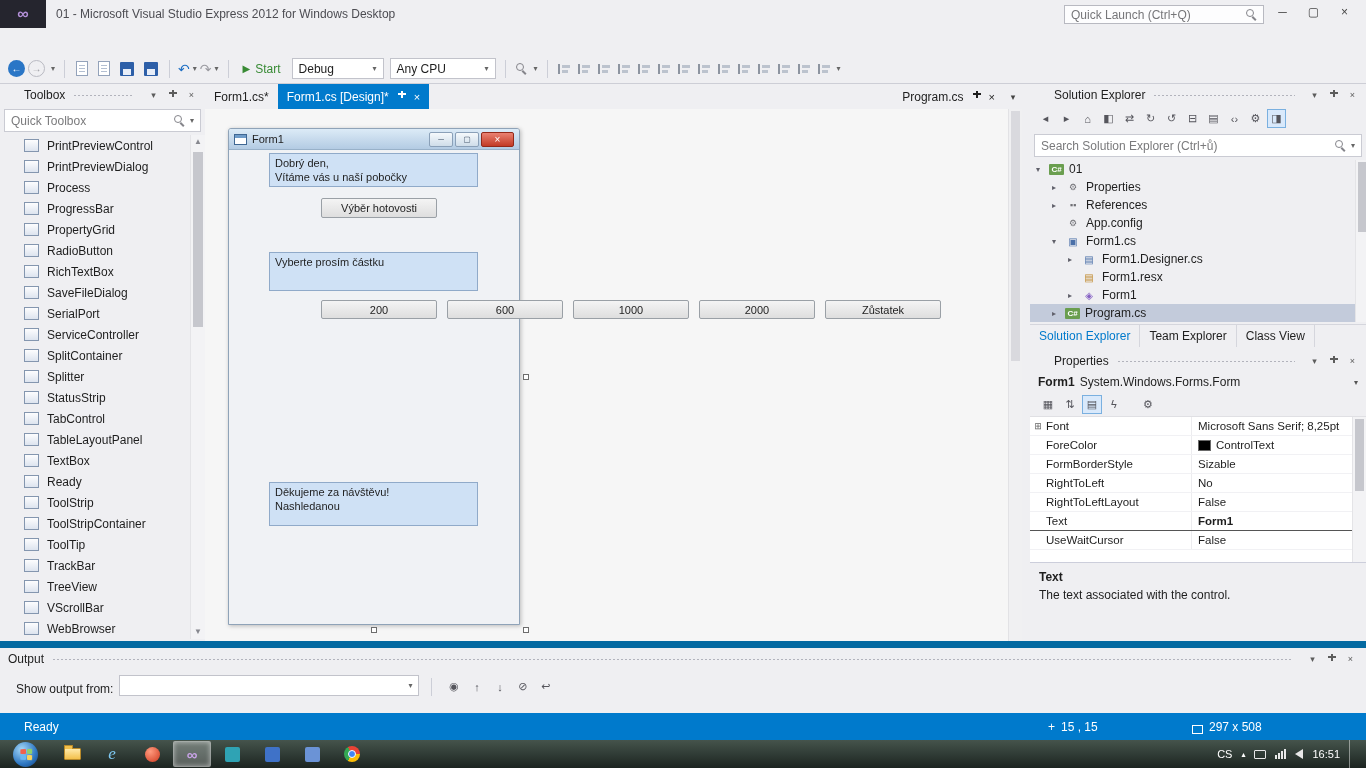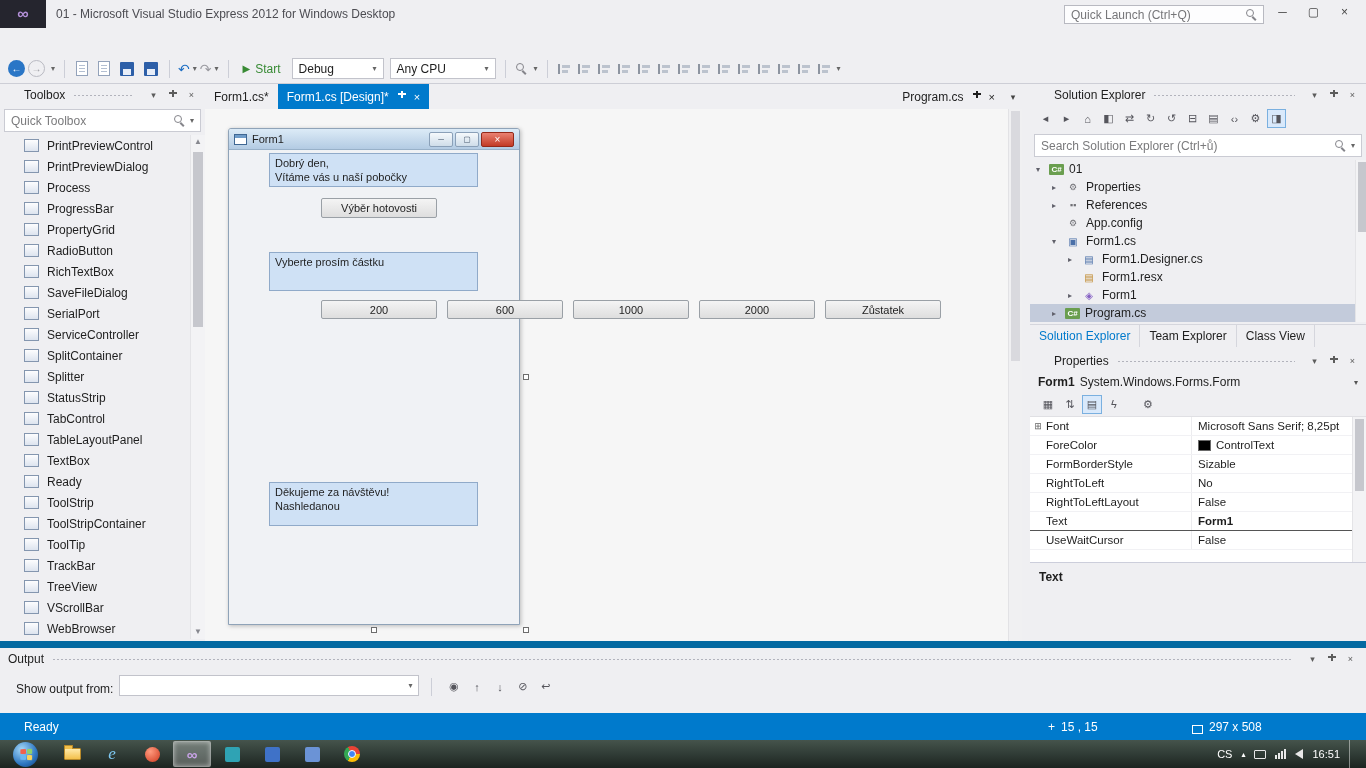--- a/index.html
+++ b/index.html
@@ -653,20 +653,21 @@
             </span>
           </div>
 
       </div>
       <div class="pg-scroll">
         <span class="thumb"></span>
       </div>
     </div>
     <div class="pdesc">
       <div class="dt">Text</div>
+      <div class="dd">The text associated with the control.</div>
     </div>
   </div>
 
   <div id="output">
     <div class="out-head">
       <span>Output</span>
       <span class="grip"></span>
       <span class="hicon">▾</span>
       <span class="hicon">
           <span class="pin"></span>

